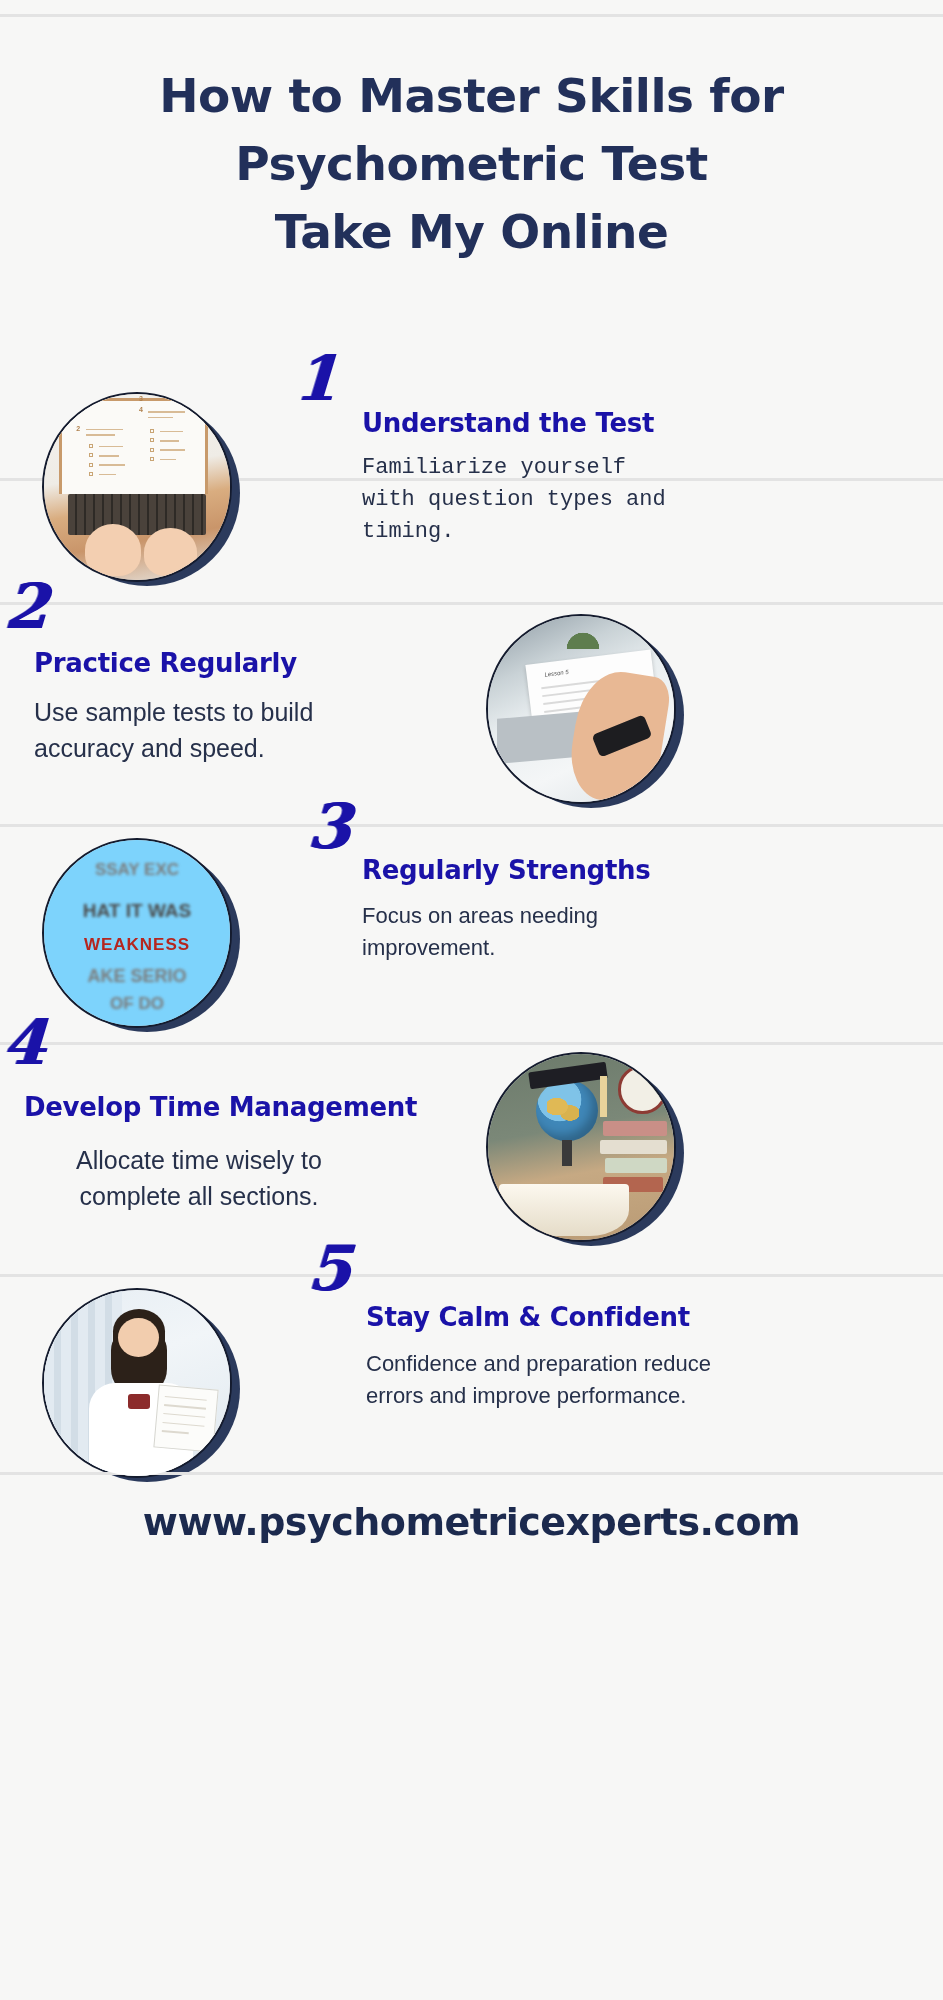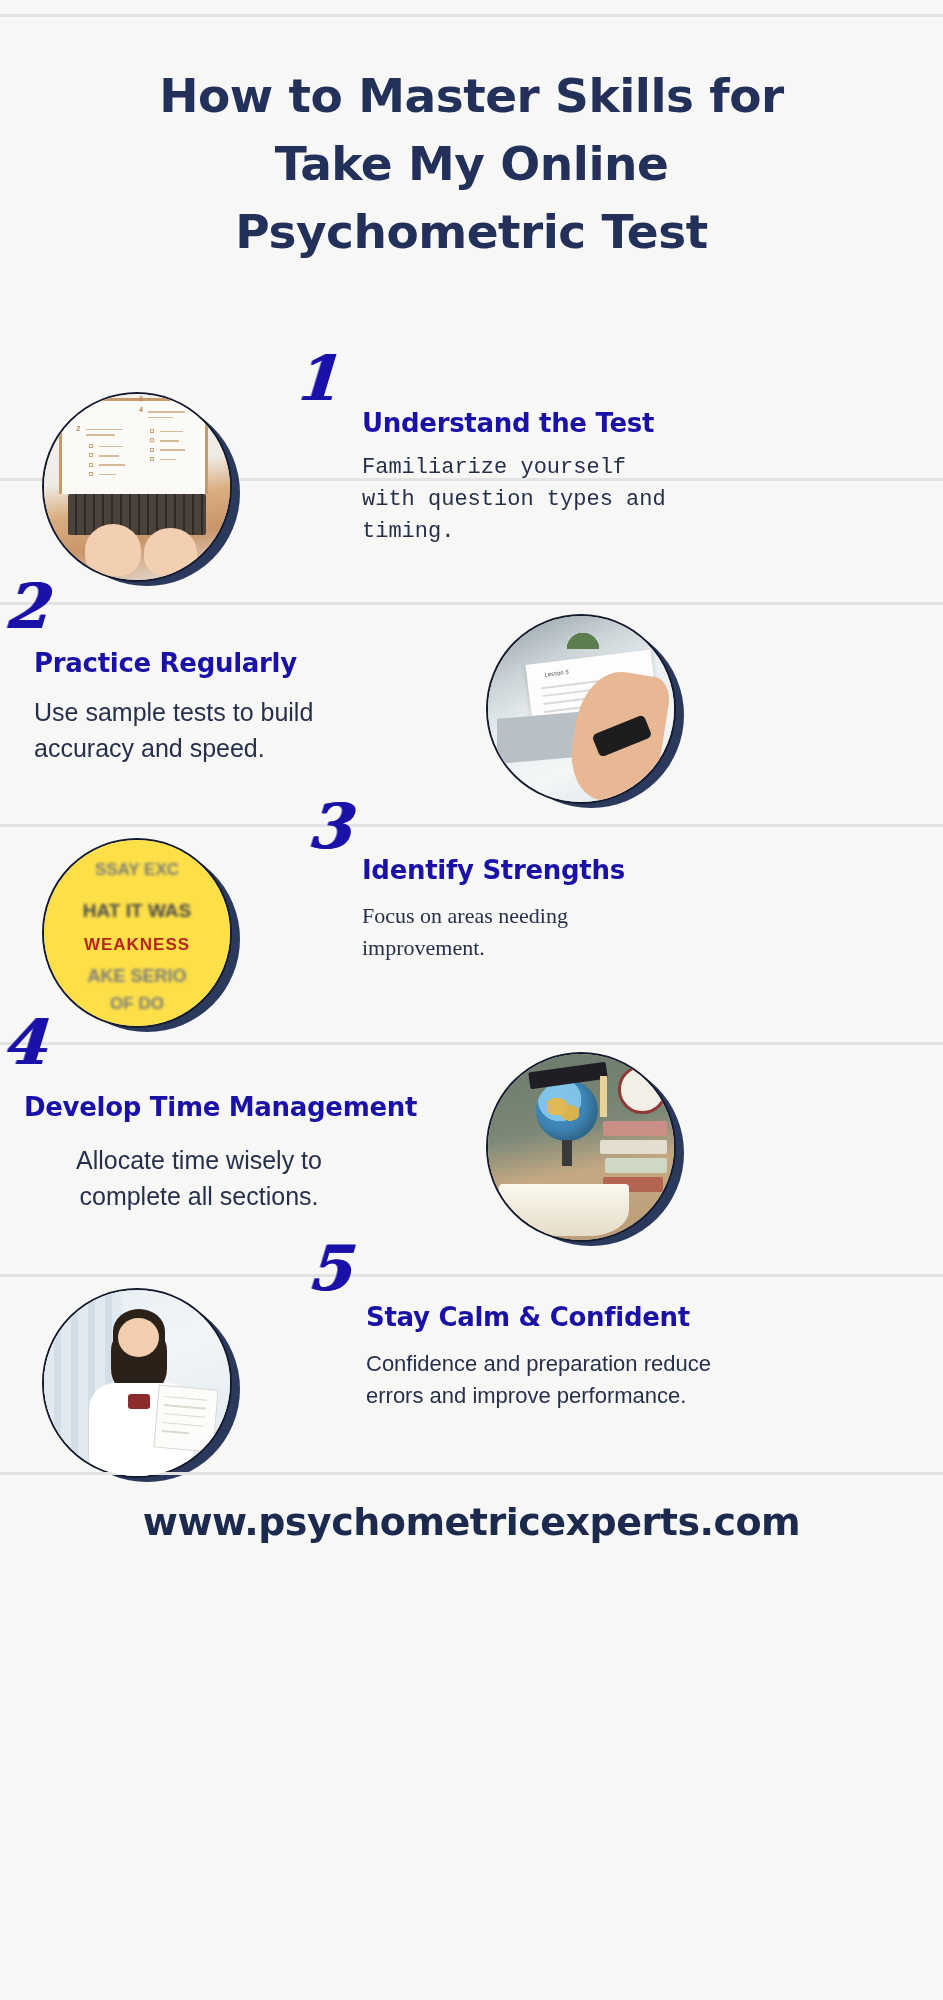--- a/index.html
+++ b/index.html
@@ -70,21 +70,21 @@
   .ph2 .paper .lbl { position:absolute; left:14%; top:14%; font-size:6px; color:#555; font-style:italic;}
   .ph2 .paper .pl { position:absolute; left:10%; height:1.5px; width:70%; background:#dadada;}
   .ph2 .lap { position:absolute; left:5%; top:52%; width:72%; height:24%;
     background:#b9c0c5; transform:skewY(-5deg); }
   .ph2 .arm { position:absolute; right:6%; top:30%; width:48%; height:70%;
     background:#e8b894; border-radius:46% 20% 14% 40%; transform:rotate(9deg); }
   .ph2 .watch { position:absolute; right:13%; top:58%; width:30%; height:13%;
     background:#1d1d20; border-radius:5px; transform:rotate(-22deg); }
 
   
-  .ph3 .inner { background:#fde047; }
+  .ph3 .inner { background:#7dd3fc; }
   .ph3 .tl {
     position:absolute; width:100%; text-align:center;
     font-family:"Liberation Sans", sans-serif;
     font-weight:bold; color:#7b7b7b;
     filter:blur(1.6px);
   }
   .ph3 .focus { filter:none; color:#b5261f; letter-spacing:1px; }
 
   
   .ph4 .inner { background:linear-gradient(170deg,#6c7a6b 0%,#7b8878 40%,#c6a983 62%,#b99a74 100%); }
@@ -155,22 +155,22 @@
 </style>
 </head>
 <body>
 
 <div class="page">
 
   <div class="rule" style="top:14px"></div>
 
   <div class="title">
     <span>How to Master Skills for</span>
+    <span>Psychometric Test</span>
     <span>Take My Online</span>
-    <span>Psychometric Test</span>
   </div>
 
   <div class="rule" style="top:478px"></div>
 
   <div class="photo ph1" style="left:42px; top:392px;">
     <div class="inner">
       <div class="screen">
         <div class="q" style="left:10%;top:26%">2</div>
         <div class="q" style="left:54%;top:6%">4</div>
         <div class="q" style="left:54%;top:-6%">3</div>
@@ -233,22 +233,22 @@
     <div class="inner">
       <div class="tl" style="top:11%;font-size:17px">SSAY EXC</div>
       <div class="tl" style="top:32%;font-size:19px;color:#4a4a4a">HAT IT WAS</div>
       <div class="tl focus" style="top:51%;font-size:17px">WEAKNESS</div>
       <div class="tl" style="top:68%;font-size:18px">AKE SERIO</div>
       <div class="tl" style="top:83%;font-size:17px">OF DO</div>
     </div>
   </div>
 
   <div class="num" style="left:313px; top:796px;">3</div>
-  <div class="head" style="left:362px; top:855px; width:430px;">Identify Strengths</div>
-  <div class="desc" style="left:362px; top:900px; width:320px;font-family:Liberation Serif, serif;">Focus on areas needing improvement.</div>
+  <div class="head" style="left:362px; top:855px; width:430px;">Regularly Strengths</div>
+  <div class="desc" style="left:362px; top:900px; width:320px;">Focus on areas needing improvement.</div>
 
   <div class="rule" style="top:1042px"></div>
 
   <div class="photo ph4" style="left:486px; top:1052px;">
     <div class="inner">
       <div class="clock"></div>
       <div class="globe"></div>
       <div class="cap"></div>
       <div class="tassel"></div>
       <div class="stand"></div>

